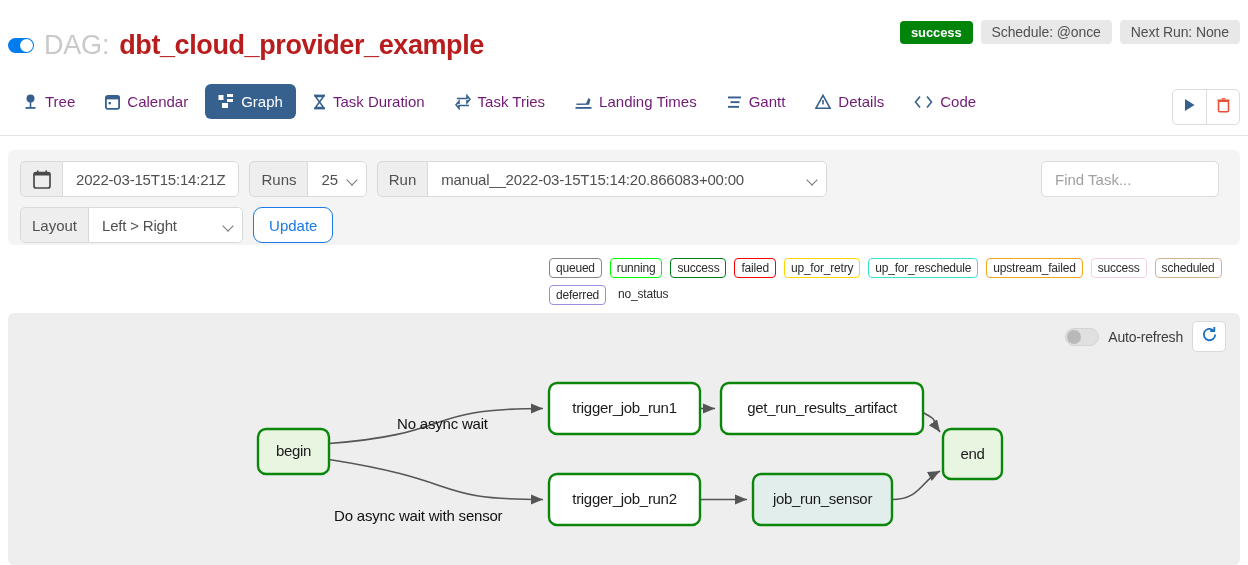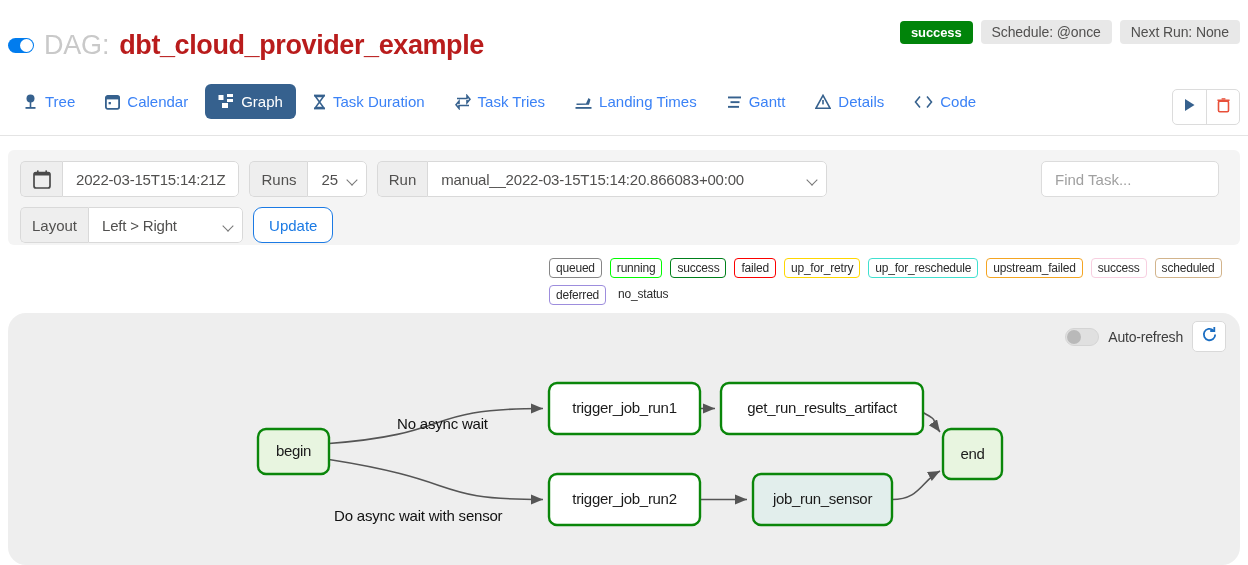--- a/index.html
+++ b/index.html
@@ -49,21 +49,21 @@
 
   
   .navbar {
     position: absolute; left: 0; top: 78px; width: 1248px; height: 58px;
     border-bottom: 1px solid #e4e4e4;
   }
   .tabs { position: absolute; left: 10px; top: 6px; display: flex; align-items: center; gap: 4px; }
   .tab {
     display: flex; align-items: center; gap: 7px;
     padding: 9px 13px; border-radius: 6px;
-    color: #3b82f6; font-size: 15px; text-decoration: none; white-space: nowrap;
+    color: #701a75; font-size: 15px; text-decoration: none; white-space: nowrap;
   }
   .tab.active { background: #36618e; color: #fff; }
   .tab svg { display: block; }
   .nav-actions {
     position: absolute; right: 8px; top: 11px;
     display: flex; border: 1px solid #dcdcdc; border-radius: 5px; overflow: hidden;
     background: #fff;
   }
   .nav-actions > div {
     width: 33px; height: 34px; display: flex; align-items: center; justify-content: center;
@@ -124,21 +124,21 @@
   .lchip {
     font-size: 12px; padding: 2px 6px; border-radius: 4px;
     border: 1.5px solid #ccc; background: #fff; color: #2c2c2c;
     letter-spacing: -0.2px; line-height: 14px; white-space: nowrap;
   }
   .lplain { font-size: 12px; color: #2c2c2c; padding: 2px 4px; line-height: 14px; letter-spacing: -0.2px; }
 
   
   .graph-panel {
     position: absolute; left: 8px; top: 313px; width: 1232px; height: 252px;
-    background: #eeeeee; border-radius: 18px; overflow: hidden;
+    background: #eeeeee; border-radius: 6px; overflow: hidden;
   }
   .refresh-row {
     position: absolute; right: 14px; top: 8px; display: flex; align-items: center; gap: 9px;
   }
   .switch {
     width: 34px; height: 18px; border-radius: 9px; background: #e0e0e0;
     border: 1px solid #d4d4d4; position: relative;
   }
   .switch::after {
     content: ""; position: absolute; left: 1px; top: 1px;

